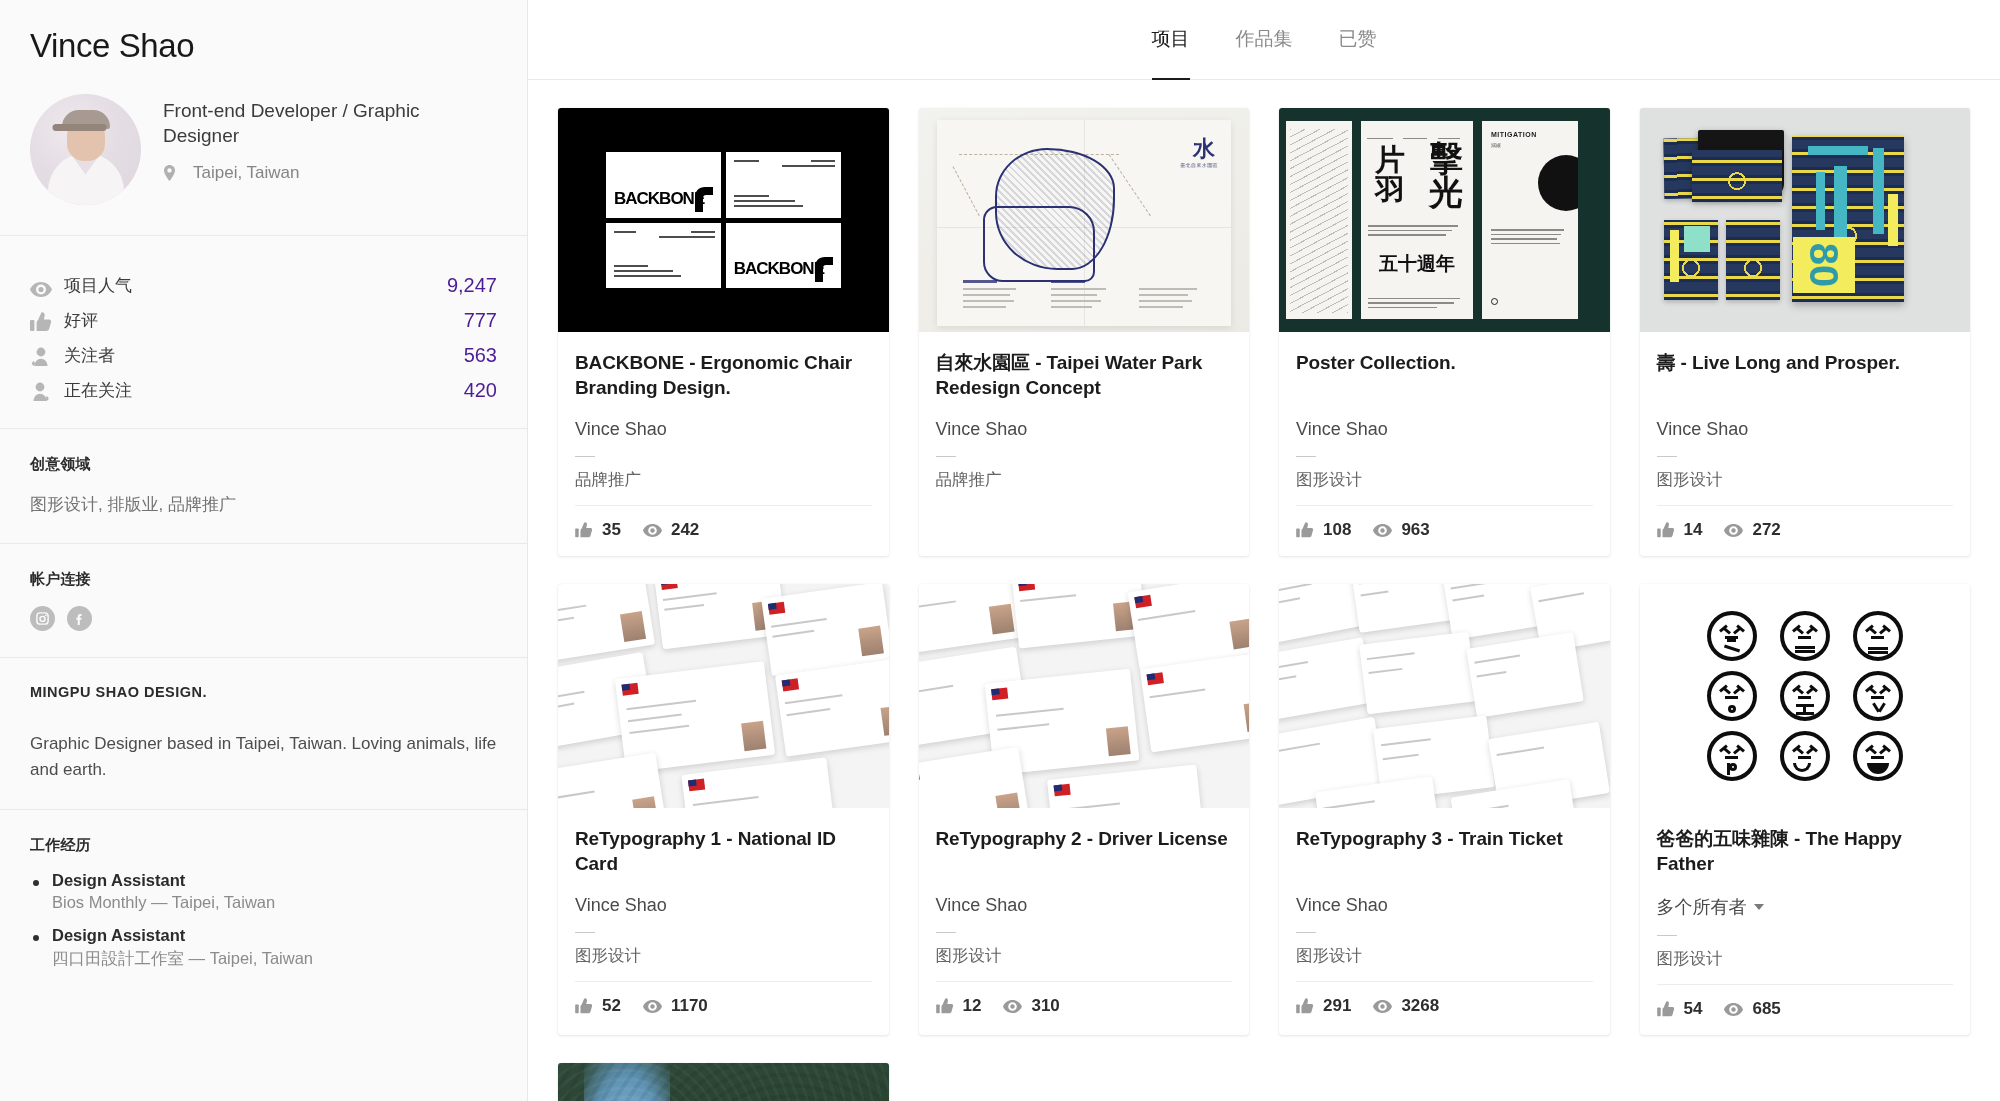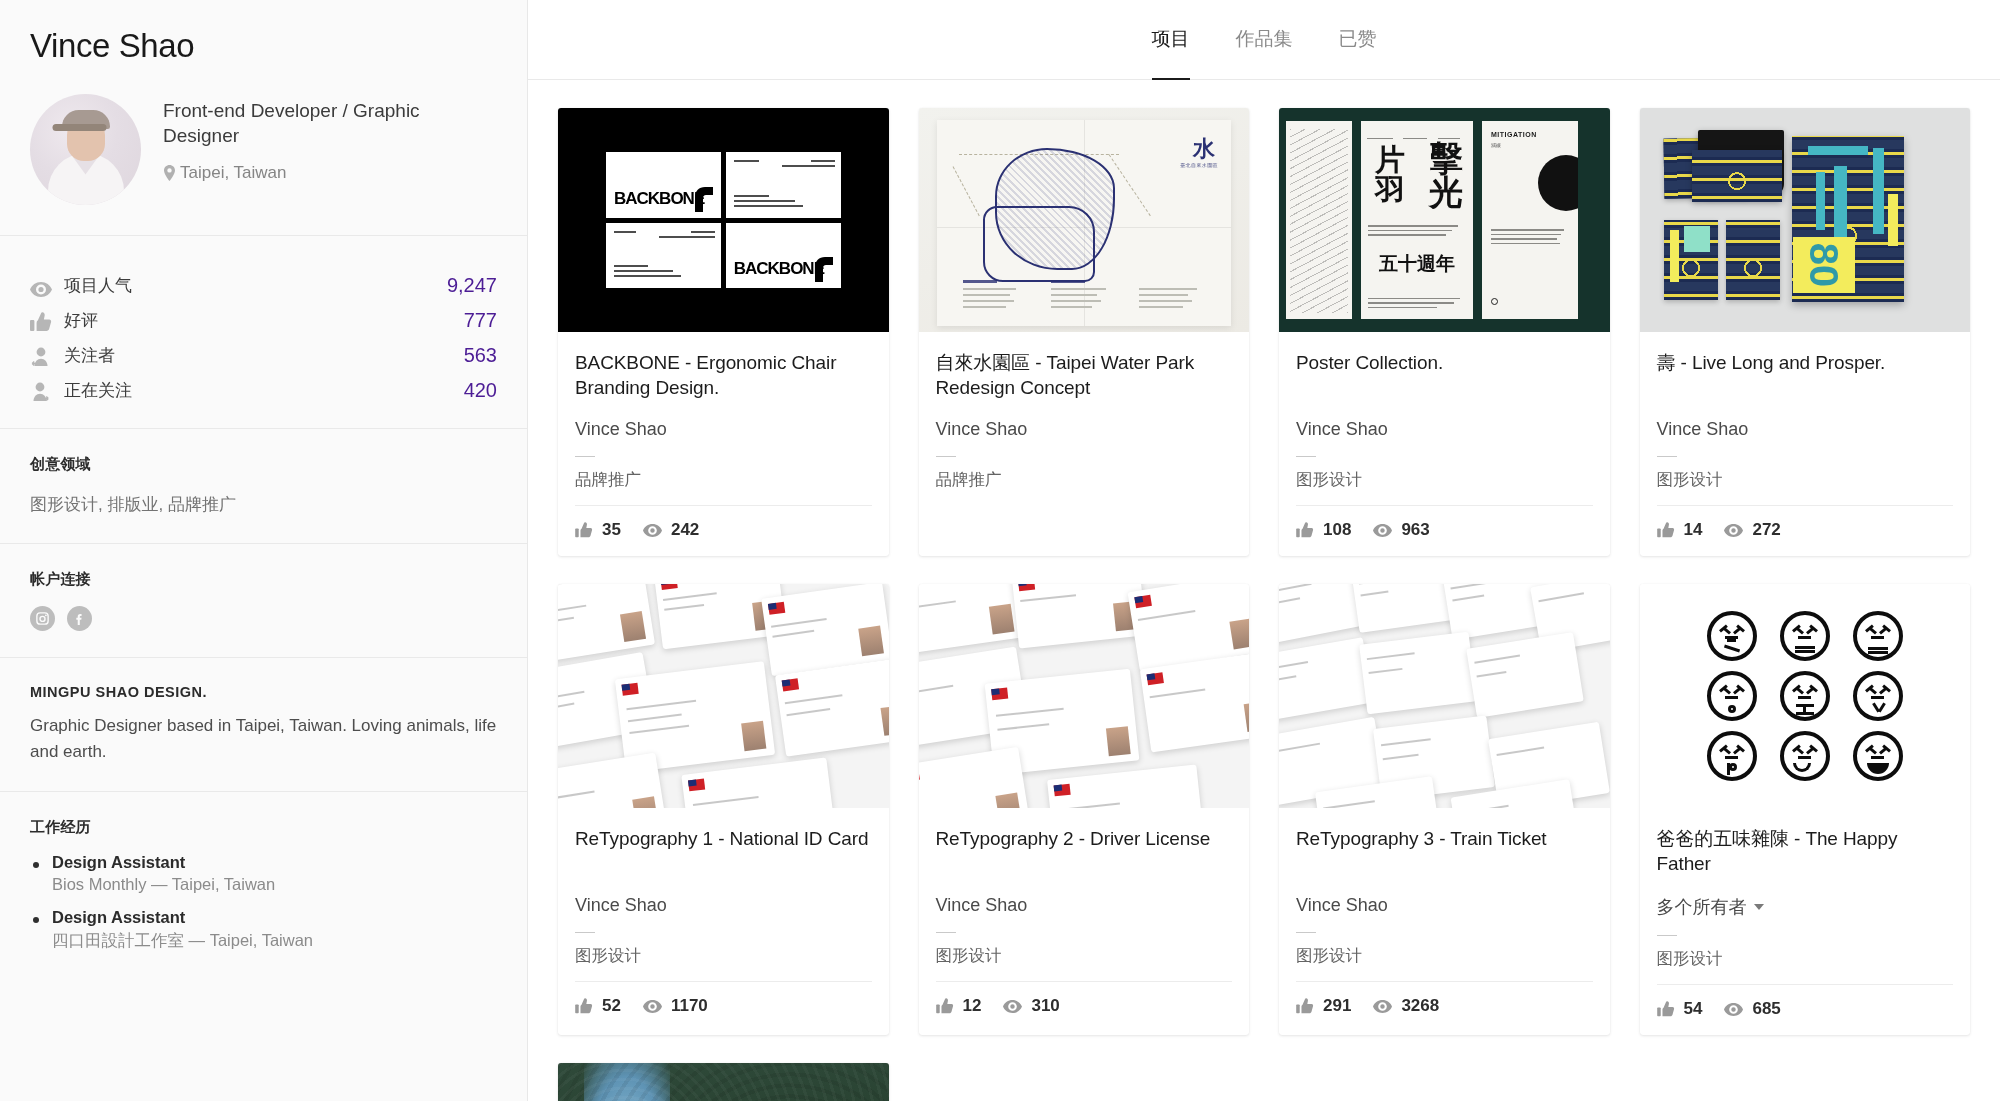--- a/index.html
+++ b/index.html
@@ -54,21 +54,21 @@
     position: absolute; left: 50%; bottom: 74px; transform: translateX(-62%);
     width: 54px; height: 7px; background: #938579; border-radius: 4px;
   }
   .sb-meta { padding-top: 4px; }
   .sb-role {
     font-size: 19px; color: #3b3b3b; line-height: 1.35; font-weight: 400;
     max-width: 300px;
   }
   .sb-loc {
     margin-top: 14px; font-size: 17px; color: #858585;
-    display: flex; align-items: center; gap: 4px;
+    display: flex; align-items: center; gap: 17px;
   }
   .pin { width: 13px; height: 16px; display: inline-block; }
 
   .sb-sec { border-top: 1px solid #e9e9e9; padding: 26px 30px; }
   .stat-row {
     display: flex; align-items: flex-end; font-size: 17px; color: #3c3c3c;
     height: 35px;
   }
   .stat-ico { width: 34px; flex: 0 0 34px; display: flex; align-items: center; color: #b4b4b4; }
   .stat-label { flex: 1; }
@@ -78,21 +78,21 @@
   .sec-body { margin-top: 18px; font-size: 17px; color: #737373; line-height: 1.5; }
 
   .social-row { display: flex; gap: 12px; margin-top: 17px; }
   .soc {
     width: 25px; height: 25px; border-radius: 50%;
     background: #bdbdbd; display: flex; align-items: center; justify-content: center;
     color: #fafafa;
   }
 
   .bio-title { font-size: 14.5px; font-weight: 700; color: #2b2b2b; letter-spacing: .5px; }
-  .bio-text { margin-top: 13px; font-size: 17px; color: #4d4d4d; line-height: 1.52; }
+  .bio-text { margin-top: 31px; font-size: 17px; color: #4d4d4d; line-height: 1.52; }
 
   .job-list { margin-top: 16px; list-style: none; }
   .job-li { position: relative; padding-left: 22px; margin-bottom: 14px; }
   .job-li::before {
     content: ""; position: absolute; left: 3px; top: 9px;
     width: 6px; height: 6px; border-radius: 50%; background: #2f2f2f;
   }
   .job-title { font-size: 16.5px; font-weight: 700; color: #2b2b2b; }
   .job-sub { font-size: 16.5px; color: #8b8b8b; margin-top: 3px; }
 
@@ -119,21 +119,21 @@
     column-gap: 30px; row-gap: 28px;
   }
   .card {
     background: #fff; border-radius: 3px;
     box-shadow: 0 1px 3px rgba(0,0,0,.10), 0 0 1px rgba(0,0,0,.08);
     overflow: hidden; display: flex; flex-direction: column;
   }
   .thumb { height: 224px; position: relative; overflow: hidden; }
   .cbody { padding: 18px 17px 0 17px; flex: 1; display: flex; flex-direction: column; }
   .ctitle {
-    font-size: 19px; font-weight: 400; color: #1c1c1c;
+    font-size: 19px; font-weight: 700; color: #1c1c1c;
     line-height: 1.34; letter-spacing: -0.1px;
     min-height: 52px;
   }
   .cowner { font-size: 18px; color: #4a4a4a; margin-top: 17px; display:flex; align-items:center; gap:7px; }
   .caret { width: 0; height: 0; border-left: 5px solid transparent; border-right: 5px solid transparent; border-top: 6px solid #7a7a7a; display:inline-block; }
   .cdash { width: 20px; height: 1px; background: #c9c9c9; margin-top: 16px; }
   .ccat { font-size: 16.5px; color: #646464; margin-top: 12px; }
   .cstats {
     margin-top: 14px; border-top: 1px solid #ececec;
     padding: 14px 0 16px 0; display: flex; align-items: center; gap: 22px;

